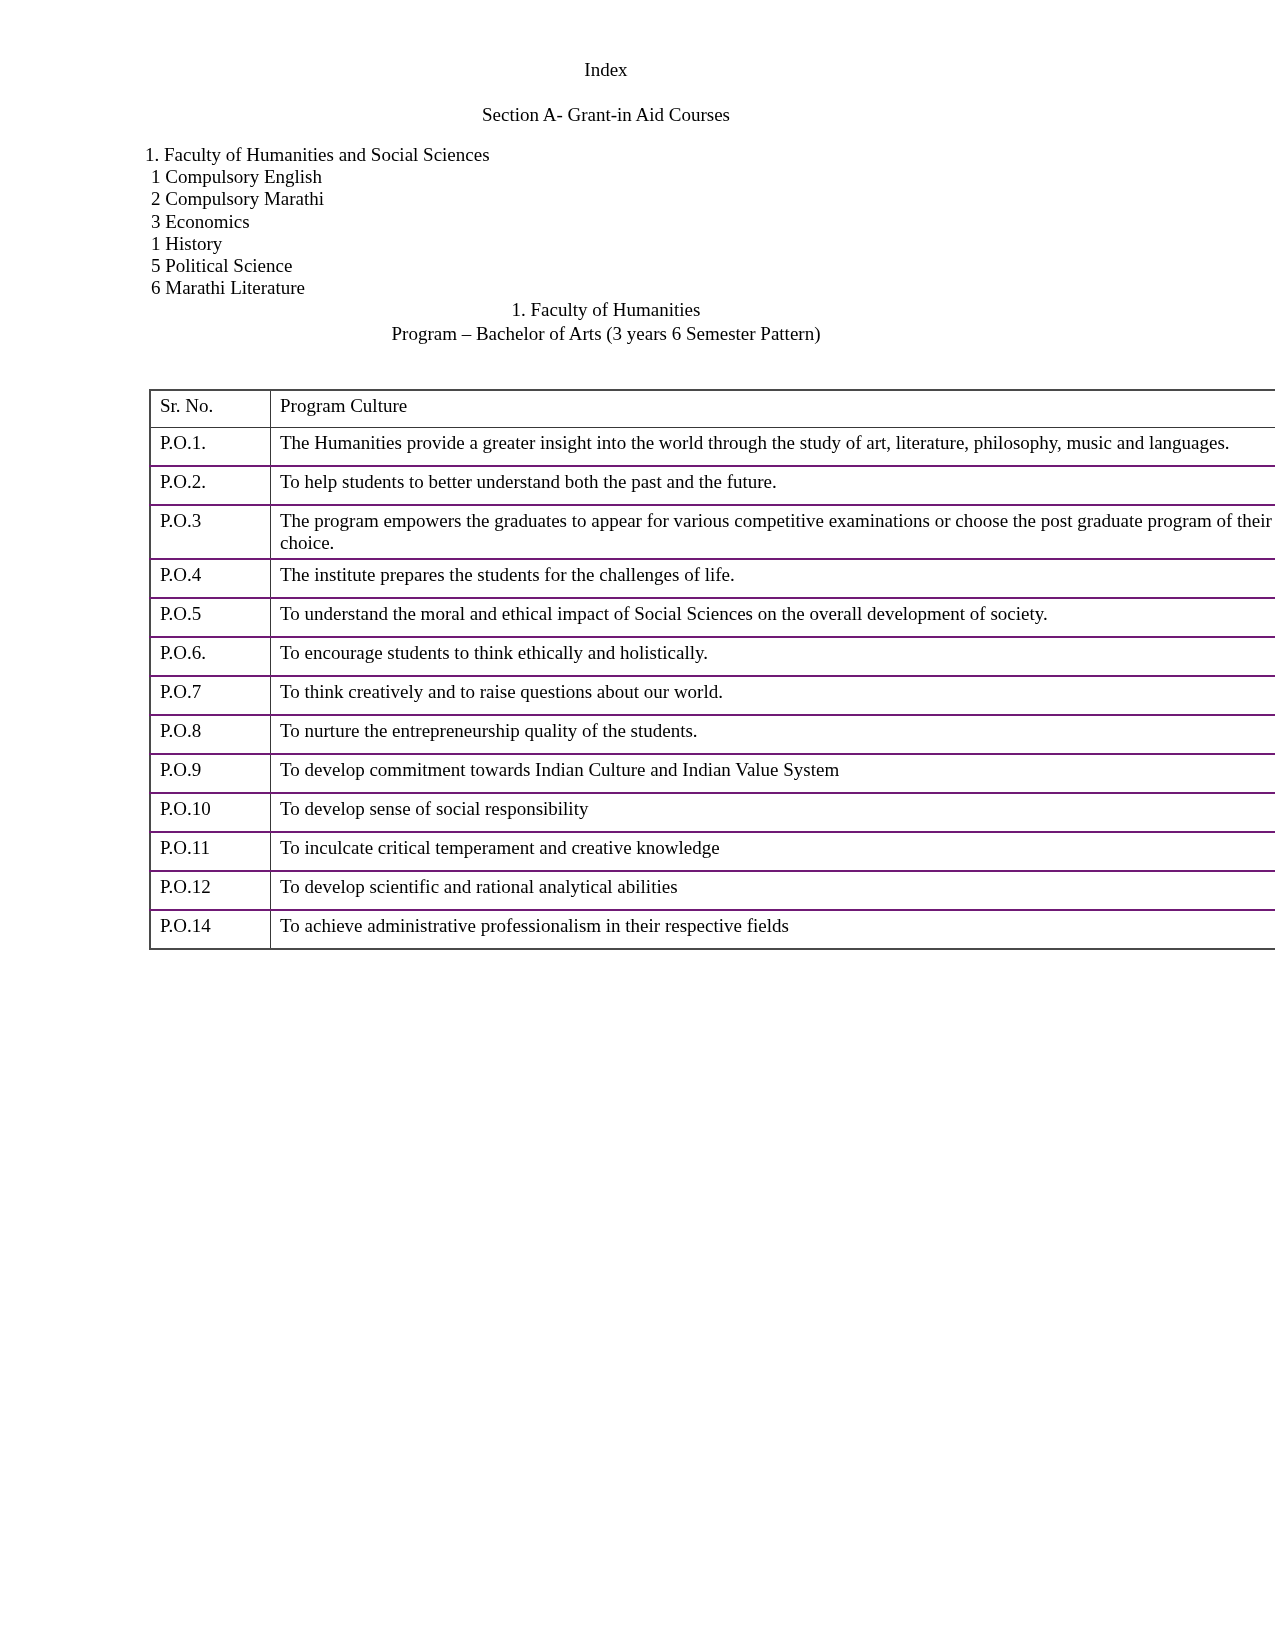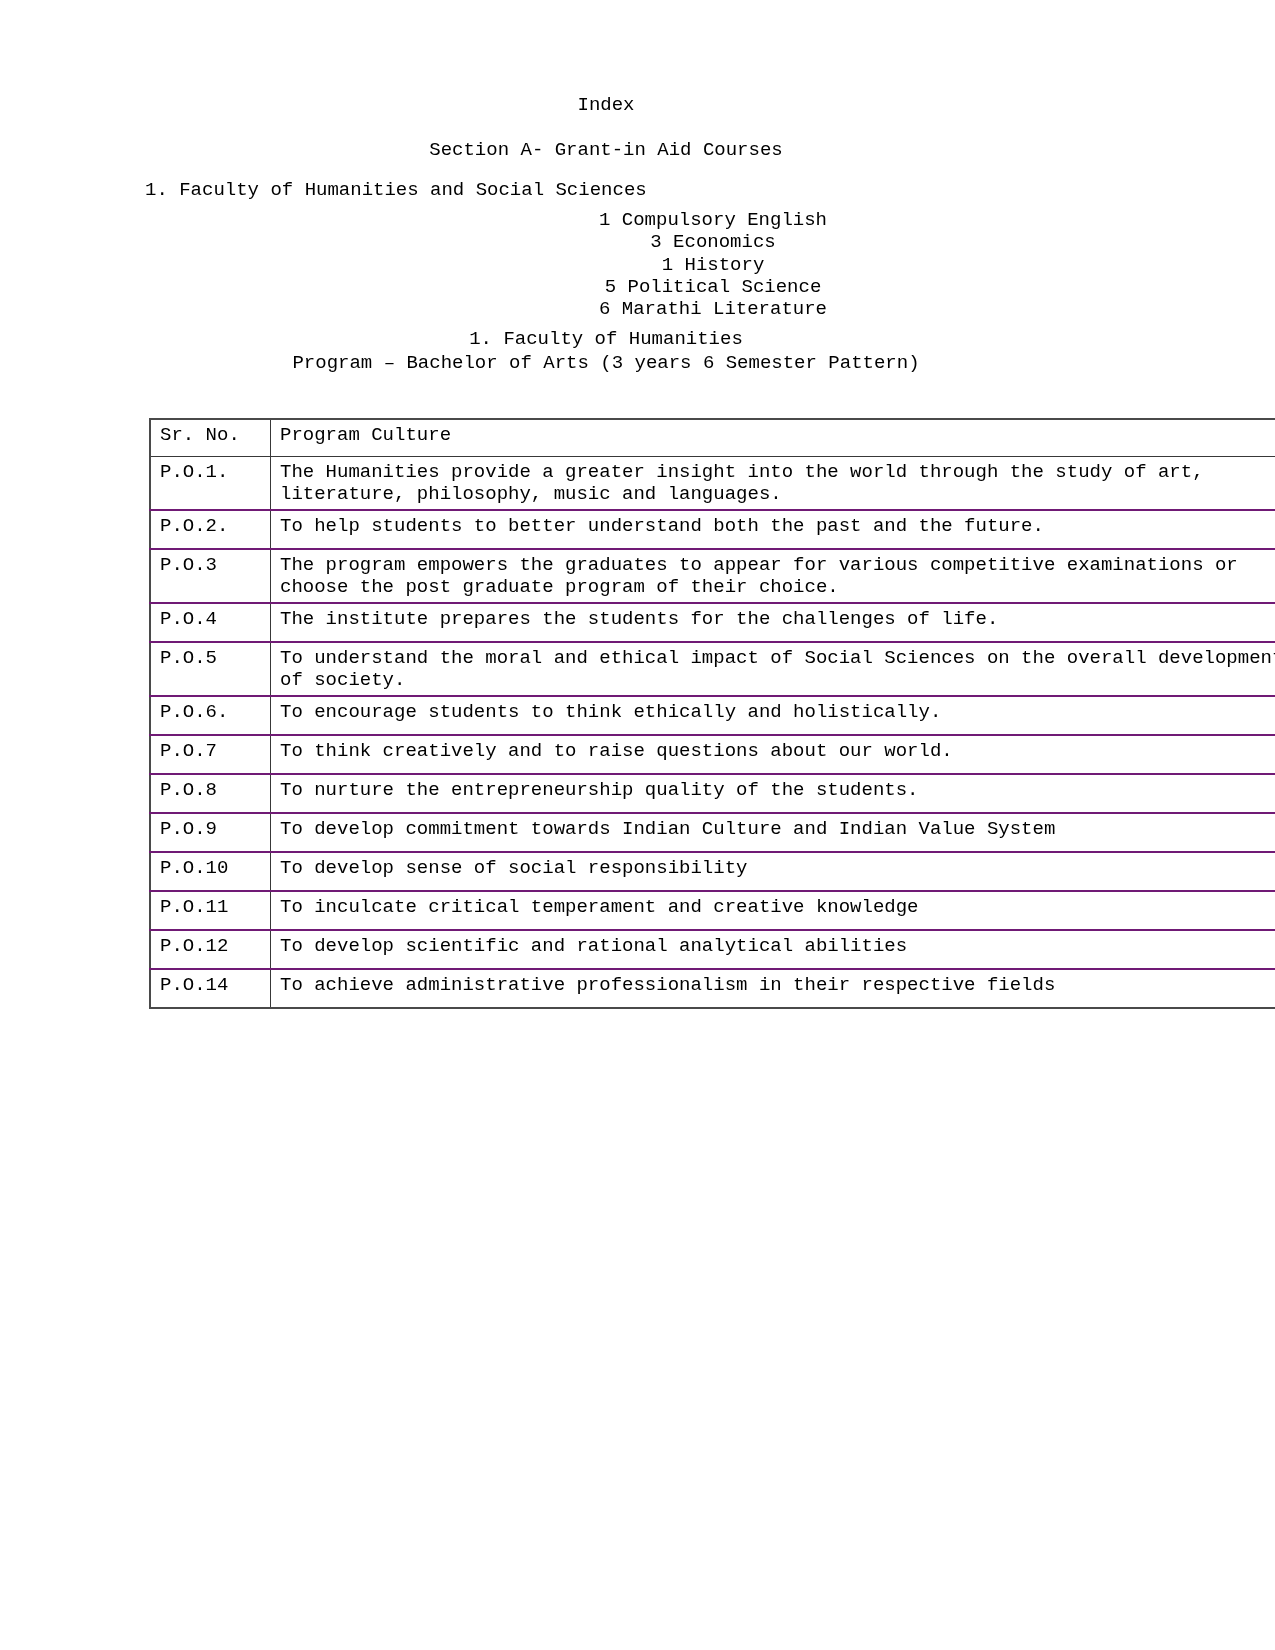--- a/index.html
+++ b/index.html
@@ -2,43 +2,42 @@
 <html><head>
 <meta charset="utf-8">
 <style>
   html, body { margin: 0; padding: 0; background: #ffffff; }
   .page {
     position: relative;
     width: 1275px;
     height: 1650px;
     background: #ffffff;
     color: #000000;
-    font-family: Liberation Mono, monospace;
+    font-family: Liberation Serif, serif;
     font-size: 19px;
     line-height: 22px;
     overflow: hidden;
     box-sizing: border-box;
-    padding-top: 94px;
+    padding-top: 59px;
   }
   .center-block {
     width: 914px;
     margin-left: 149px;
     text-align: center;
   }
   .section-heading { margin-top: 23px; text-align: center; }
   .list-block {
     margin-left: 145px;
     margin-top: 18px;
     line-height: 22.2px;
   }
   .list-block ul {
     list-style: none;
-    margin: 8px;
+    margin: 0;
     padding: 0 0 0 6px;
-    text-align: center;
   }
   .faculty-heading { }
   .program-heading { margin-top: 2px; text-align: center; }
   table.outcomes {
     margin-top: 44px;
     margin-left: 149px;
     width: 1160px;
     border-collapse: collapse;
     table-layout: fixed;
   }
@@ -66,20 +65,21 @@
   <div class="center-block">Index</div>
 
   <div class="center-block section-heading">Section A- Grant-in Aid Courses</div>
 
   <div class="list-block">
     <div>1. Faculty of Humanities and Social Sciences</div>
     <ul>
 
         <li>1 Compulsory English</li>
 
+        <li>2 Compulsory Marathi</li>
 
         <li>3 Economics</li>
 
         <li>1 History</li>
 
         <li>5 Political Science</li>
 
         <li>6 Marathi Literature</li>
       </ul>
   </div>

